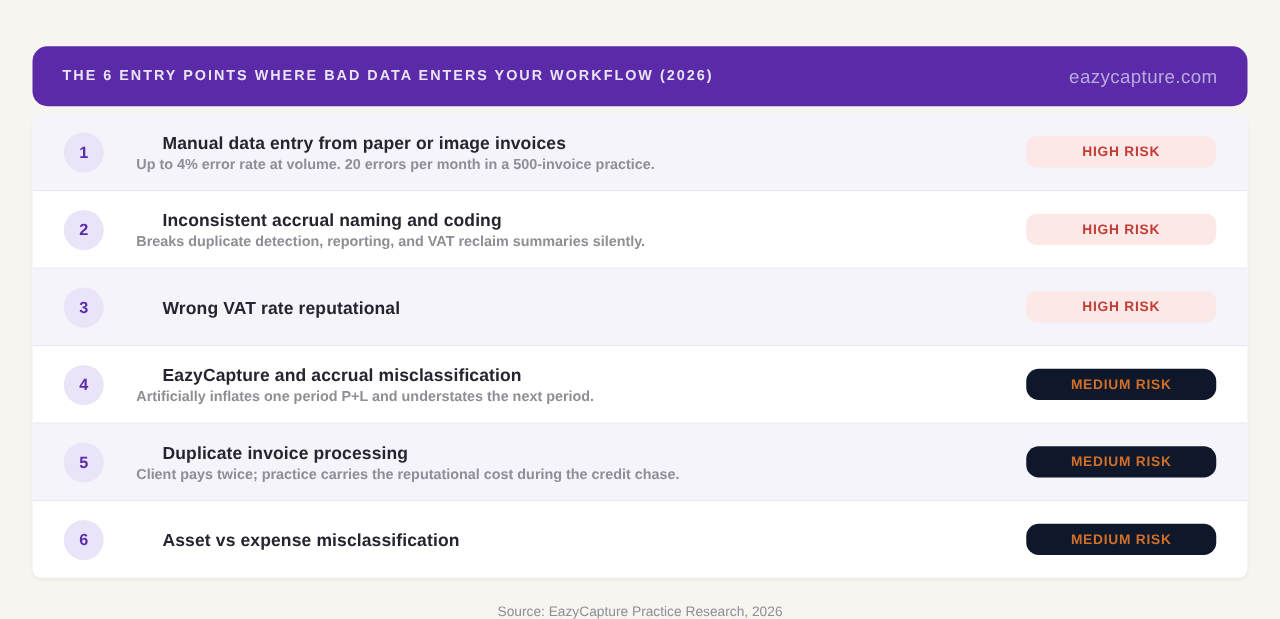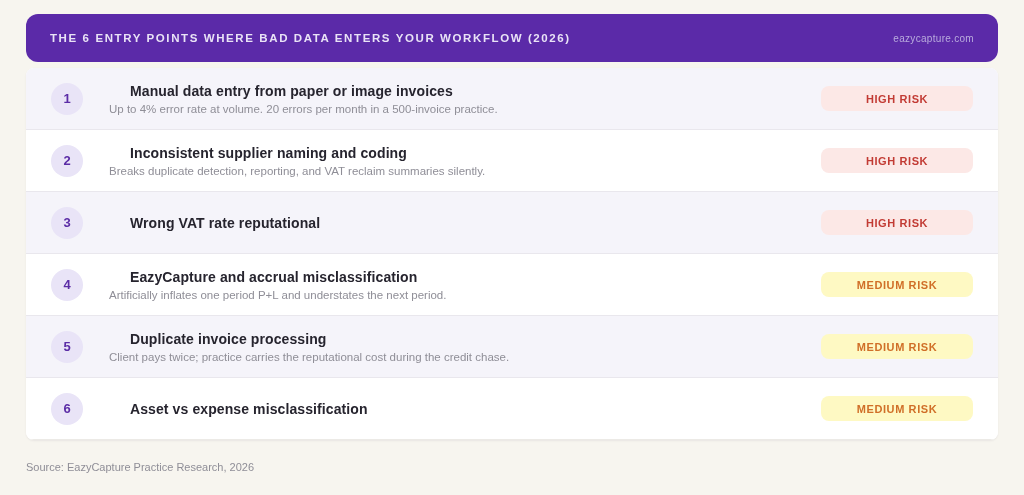--- a/index.html
+++ b/index.html
@@ -15,30 +15,31 @@
   }
   
   .banner {
     height: 48px;
     background: #5b2aa8;
     border-radius: 12px;
     display: flex;
     align-items: center;
     justify-content: space-between;
     padding: 0 24px;
+    margin-top: 23px;
   }
   .banner-title {
     color: #e9e3f6;
     font-size: 11.5px;
     font-weight: 700;
     letter-spacing: 1.6px;
   }
   .banner-site {
     color: #b9abdd;
-    font-size: 10px;
+    font-size: 15px;
     letter-spacing: 0.3px;
   }
   
   .card {
     margin-top: 6px;
     background: #ffffff;
     border-radius: 8px;
     overflow: hidden;
     box-shadow: 0 1px 2px rgba(60,50,90,0.08);
   }
@@ -70,39 +71,41 @@
     font-size: 14px;
     font-weight: 700;
     color: #26242e;
     letter-spacing: 0.1px;
     margin-left: 21px;
   }
   .row-desc {
     margin-top: 4px;
     font-size: 11.5px;
     color: #8f8e97;
+    font-weight: bold;
   }
   .badge {
     margin-left: auto;
     width: 152px;
     height: 25px;
     border-radius: 8px;
     display: flex;
     align-items: center;
     justify-content: center;
     font-size: 11px;
     font-weight: 700;
     letter-spacing: 0.6px;
     flex: 0 0 152px;
   }
   .badge.high   { background: #fce8e6; color: #c23b34; }
-  .badge.medium { background: #fef9c3; color: #d06f28; }
+  .badge.medium { background: #0f172a; color: #d06f28; border-radius: 10px; }
   
   .footer {
     margin-top: 21px;
+    text-align: center;
     font-size: 11px;
     color: #8f8e97;
   }
 </style>
 </head>
 <body>
 
 <div class="page">
 
   <div class="banner">
@@ -116,21 +119,21 @@
       <div class="row-text">
         <span class="row-title">Manual data entry from paper or image invoices</span>
         <span class="row-desc">Up to 4% error rate at volume. 20 errors per month in a 500-invoice practice.</span>
       </div>
       <div class="badge high">HIGH RISK</div>
     </div>
 
     <div class="row">
       <div class="num-circle">2</div>
       <div class="row-text">
-        <span class="row-title">Inconsistent supplier naming and coding</span>
+        <span class="row-title">Inconsistent accrual naming and coding</span>
         <span class="row-desc">Breaks duplicate detection, reporting, and VAT reclaim summaries silently.</span>
       </div>
       <div class="badge high">HIGH RISK</div>
     </div>
 
     <div class="row alt">
       <div class="num-circle">3</div>
       <div class="row-text">
         <span class="row-title">Wrong VAT rate reputational</span>
       </div>

